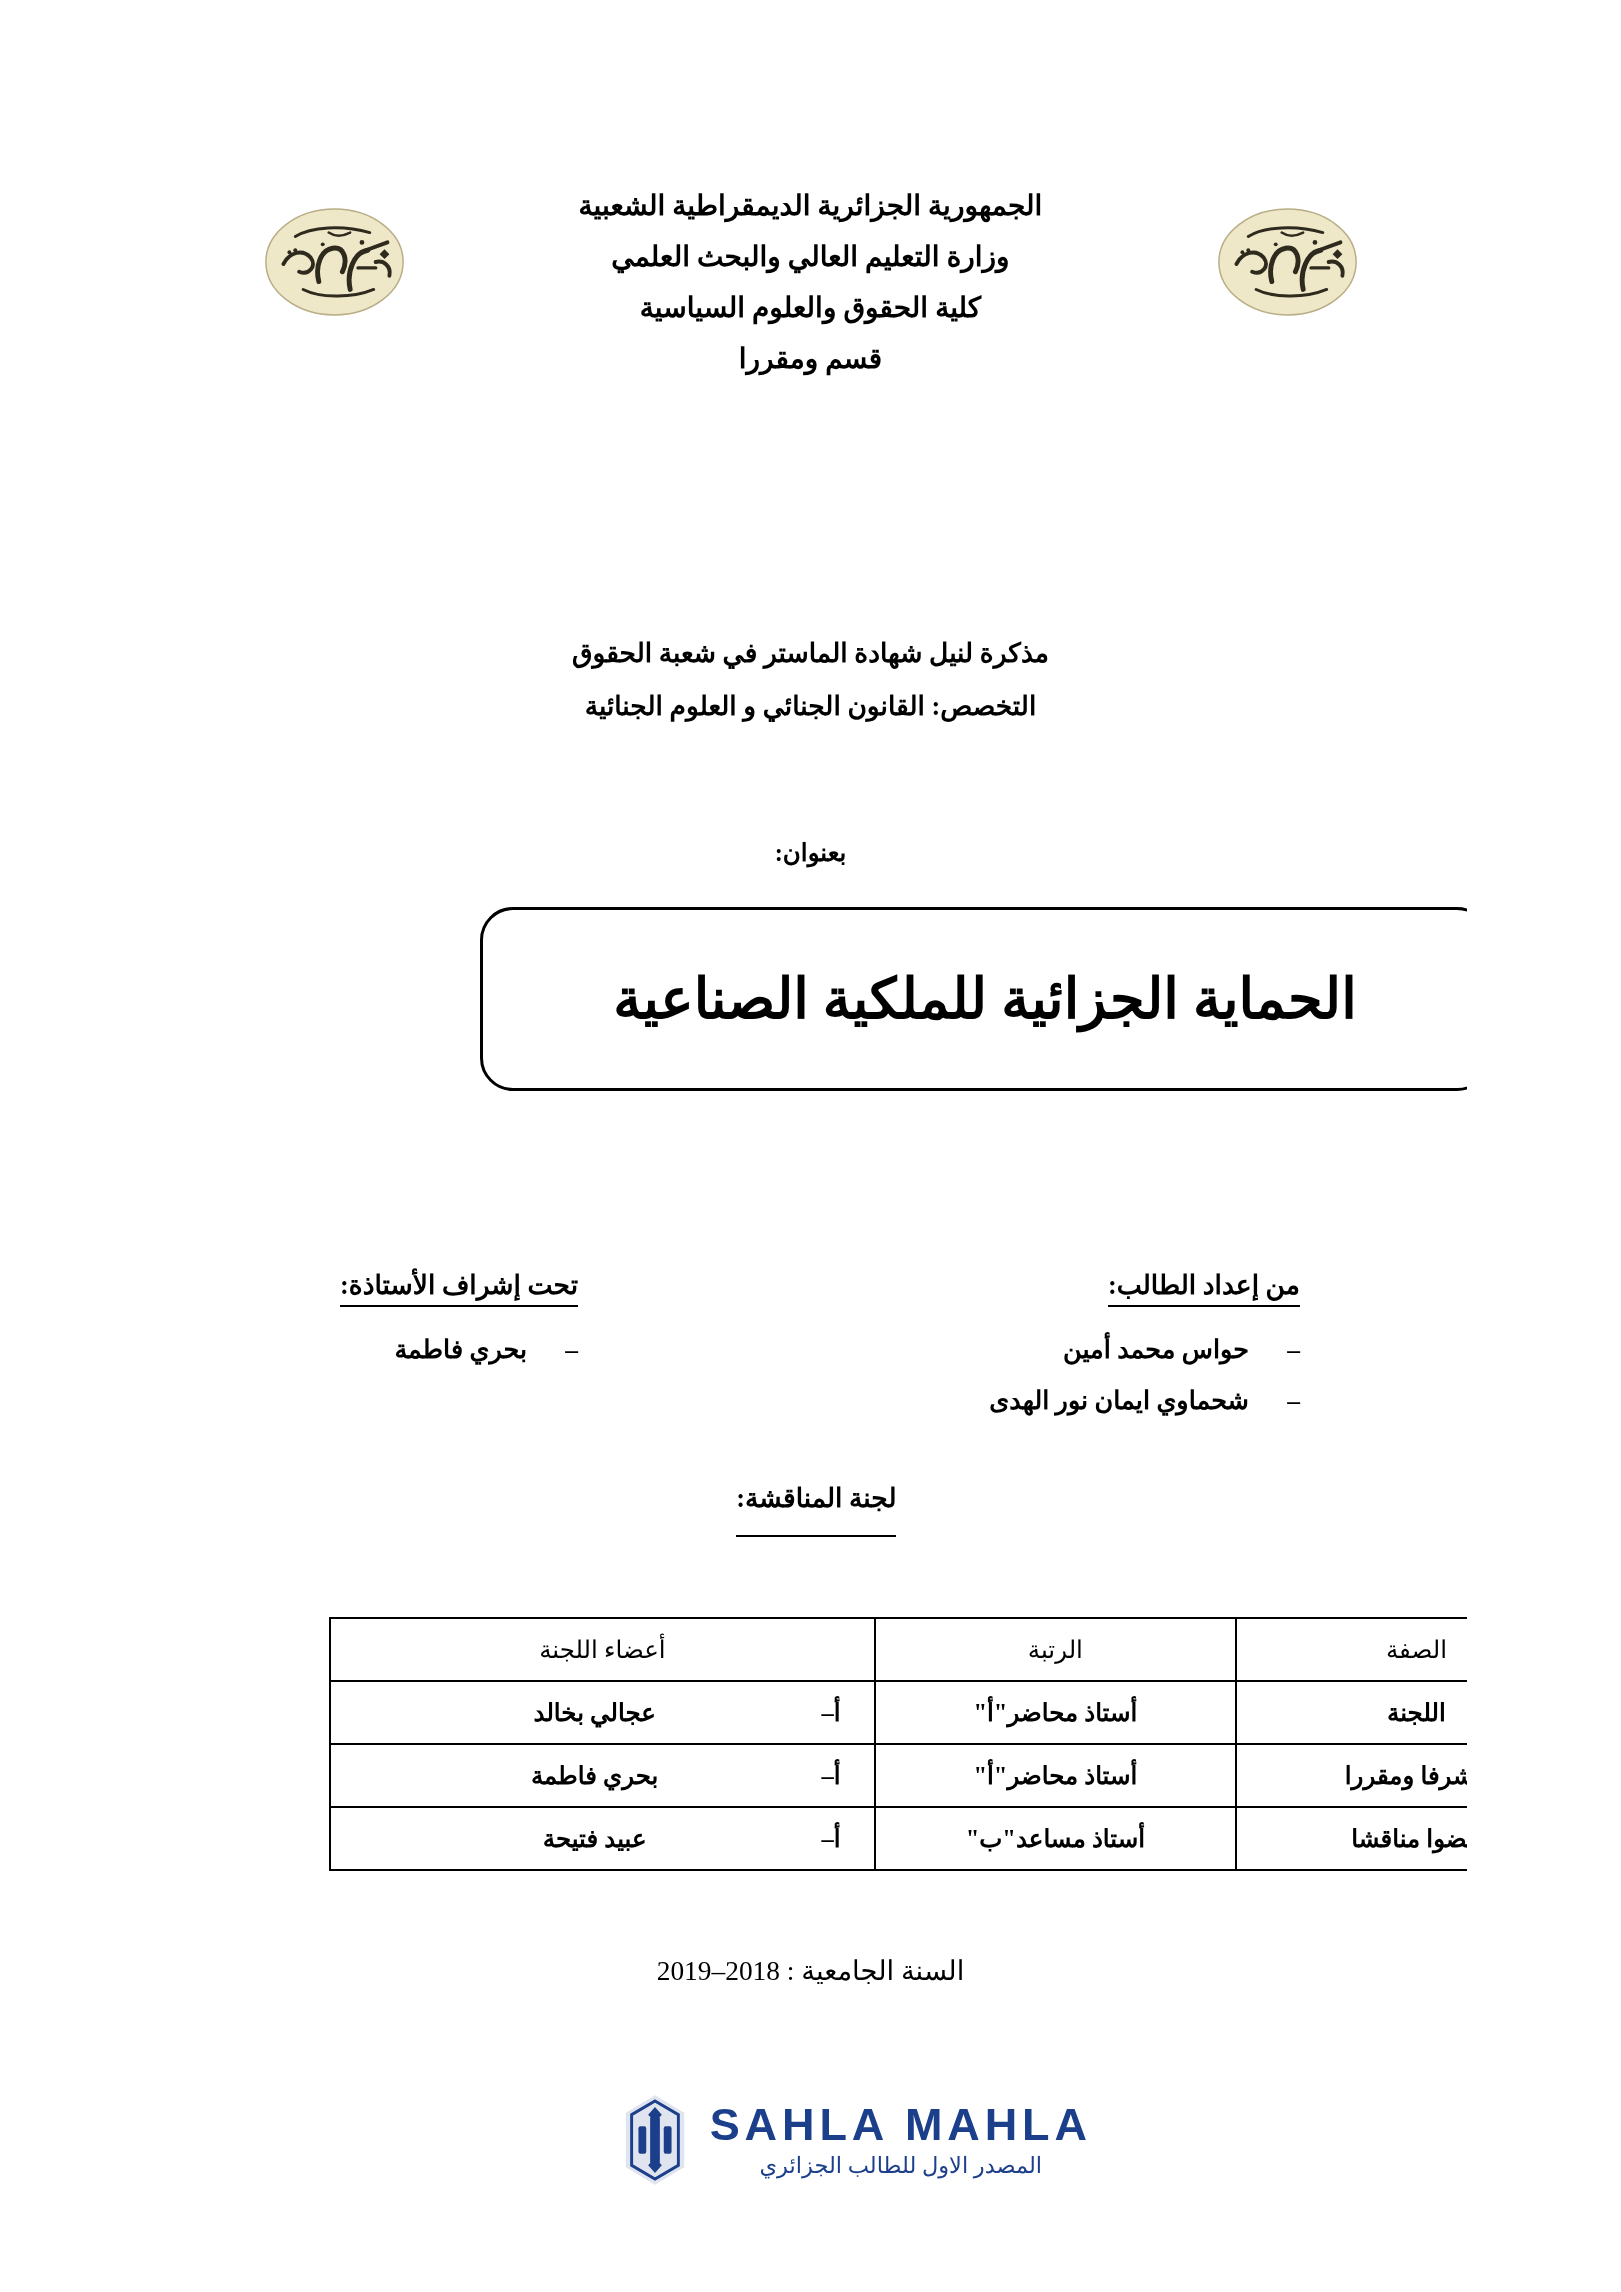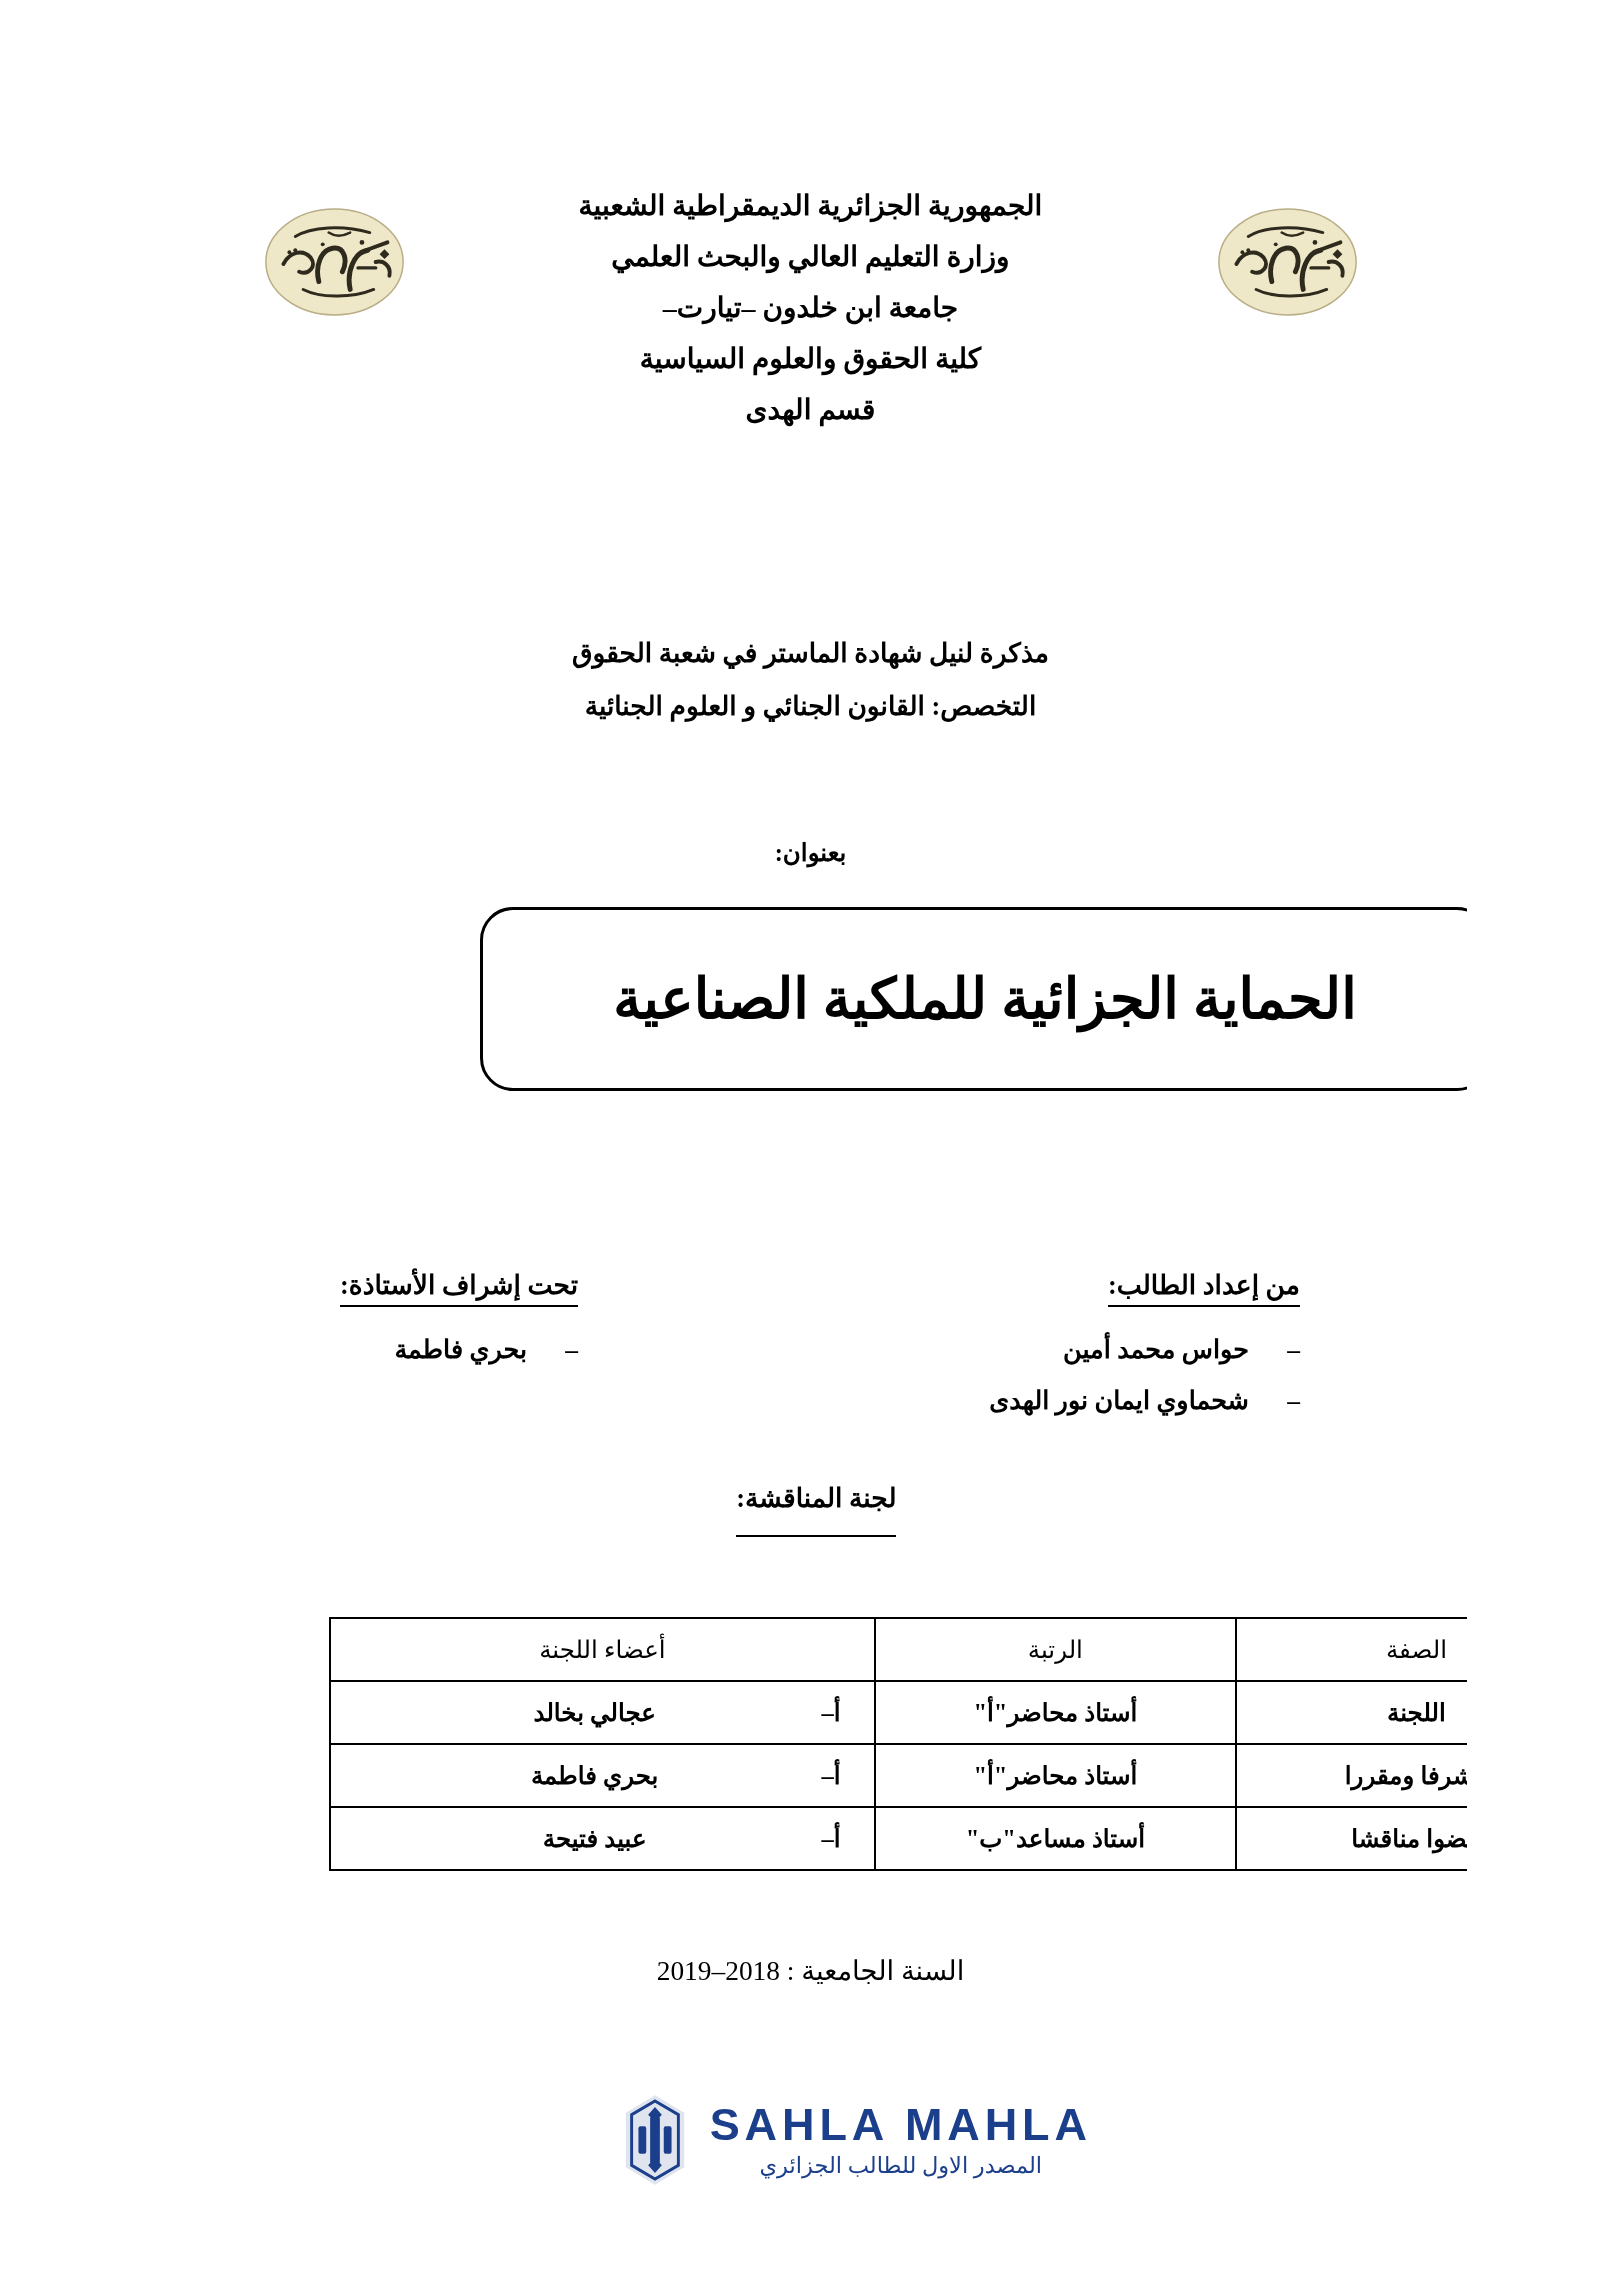--- a/index.html
+++ b/index.html
@@ -267,23 +267,22 @@
           <circle cx="104" cy="40" r="2.4"></circle>
           <circle cx="64" cy="42" r="2"></circle>
           <path d="M122 52 l5 -5 l5 5 l-5 5 z"></path>
         </g>
       </svg>
     </div>
 
     <div class="header-lines">
       <div class="hline">الجمهورية الجزائرية الديمقراطية الشعبية</div>
       <div class="hline">وزارة التعليم العالي والبحث العلمي</div>
-      <div class="hline">جامعة ابن خلدون –تيارت–</div>
       <div class="hline">كلية الحقوق والعلوم السياسية</div>
-      <div class="hline">قسم الهدى</div>
+      <div class="hline">قسم ومقررا</div>
     </div>
 
     <div class="seal seal-left">
       <svg viewBox="0 0 152 120" xmlns="http://www.w3.org/2000/svg" aria-hidden="true">
         <ellipse cx="76" cy="60" rx="70" ry="54" fill="#efe8c8" stroke="#b8ad86" stroke-width="1.5"></ellipse>
         <g fill="none" stroke="#2e2a1e" stroke-linecap="round" stroke-linejoin="round">
           <path d="M36 34 C52 24, 84 22, 112 30" stroke-width="3"></path>
           <path d="M24 62 C30 50, 44 46, 52 56 C58 64, 50 74, 40 70" stroke-width="4"></path>
           <path d="M60 80 C56 64, 62 48, 74 46 C86 44, 90 58, 84 70" stroke-width="5"></path>
           <path d="M92 88 C88 70, 96 50, 110 48" stroke-width="5"></path>

